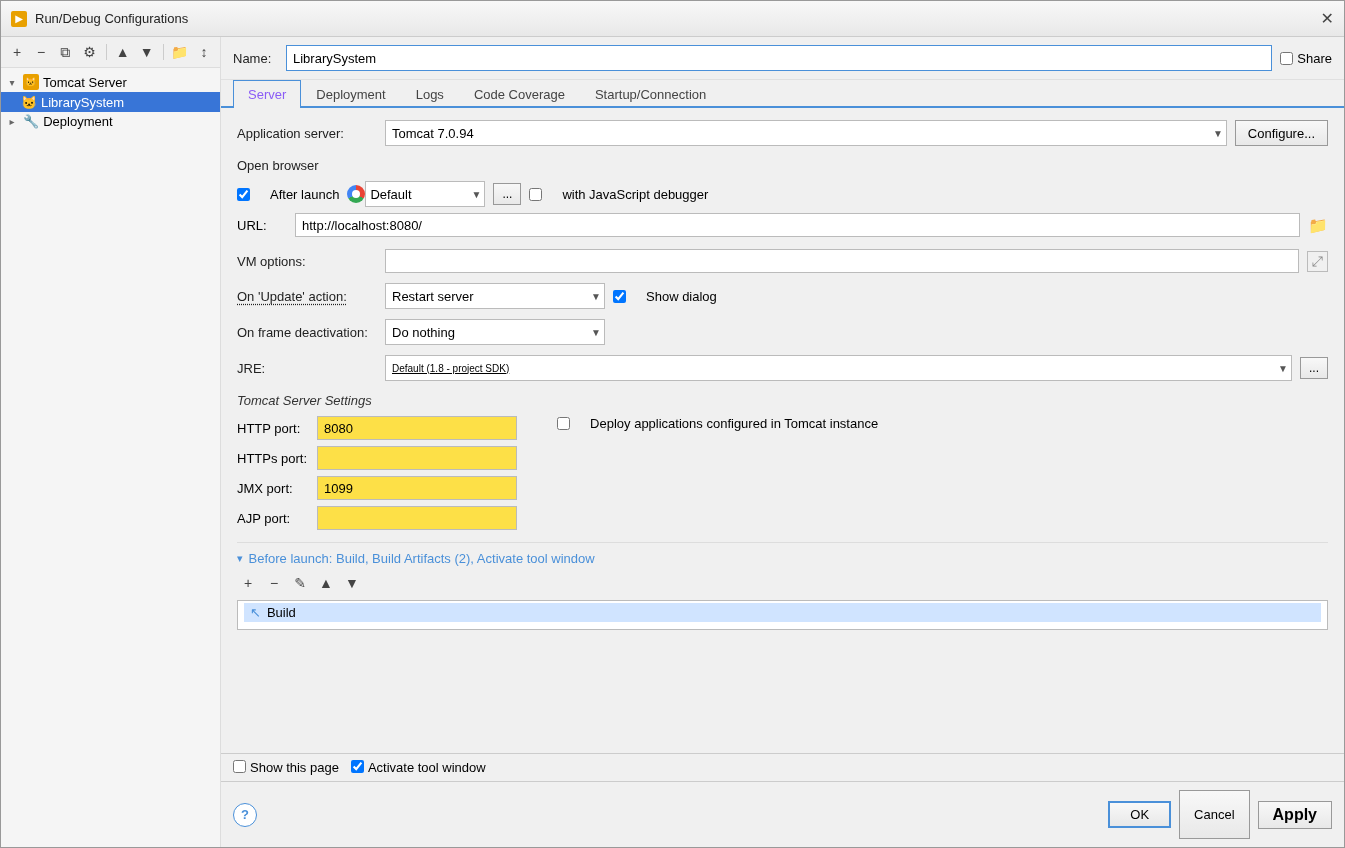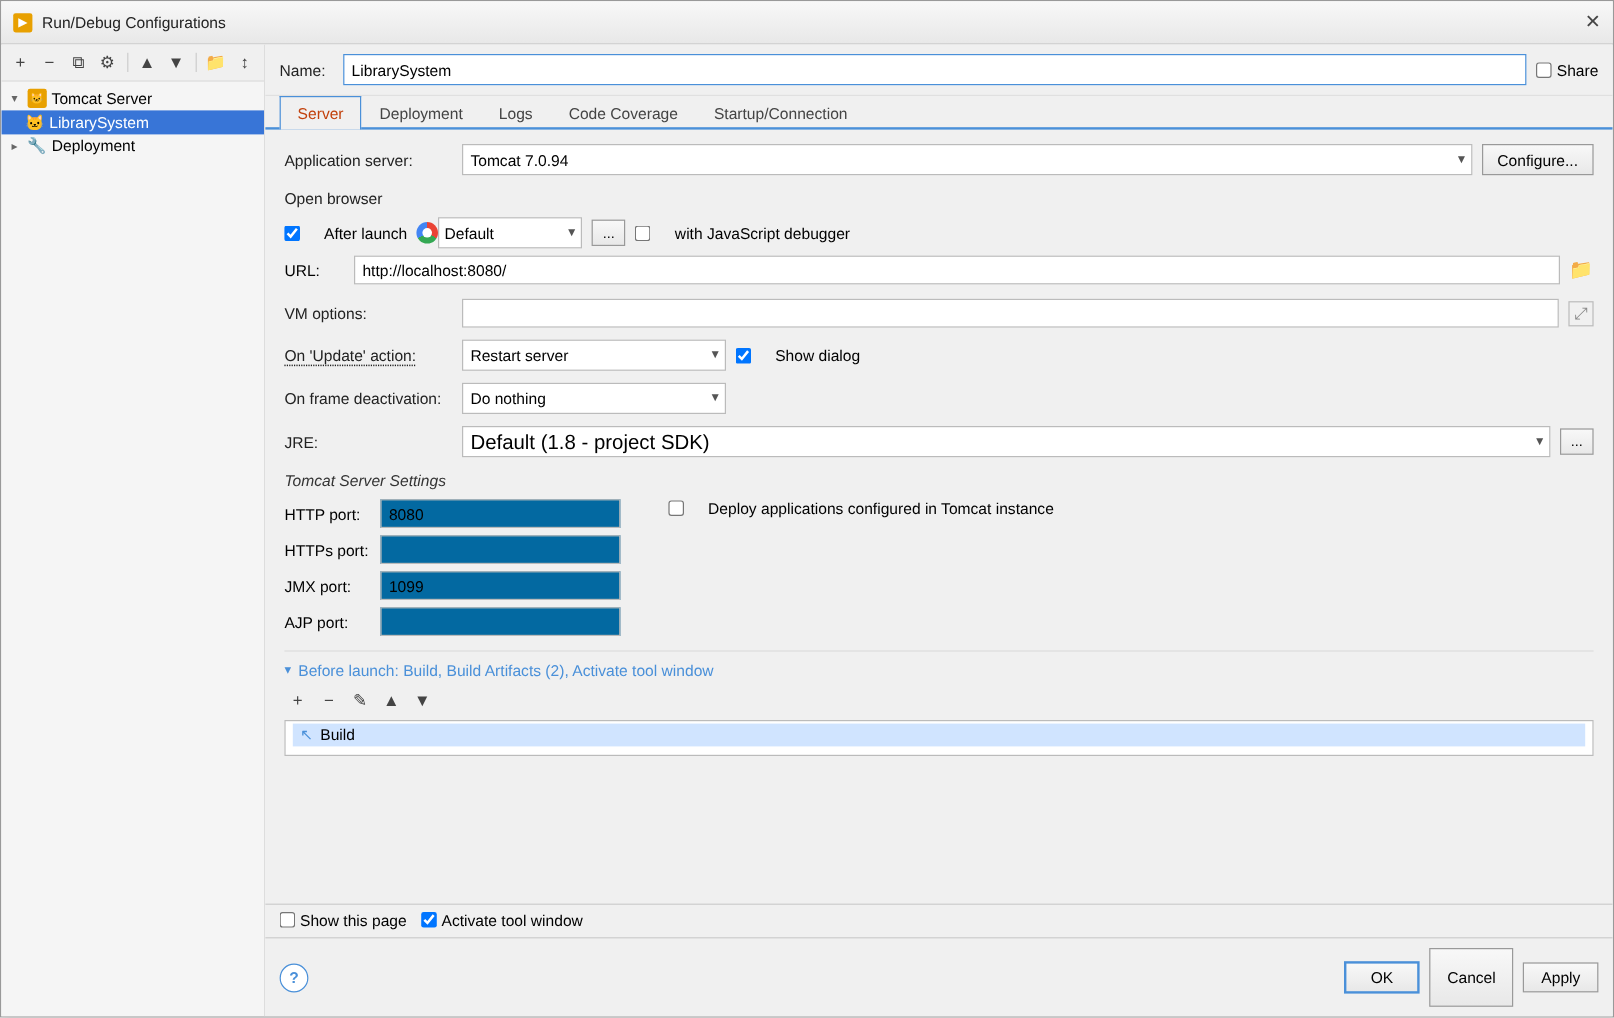--- a/index.html
+++ b/index.html
@@ -168,21 +168,21 @@
       cursor: pointer;
       font-size: 13px;
       color: #444;
       border: 1px solid transparent;
       border-bottom: none;
       margin-bottom: -2px;
     }
     .tab.active {
       background: #f0f0f0;
       border-color: #4a90d9 #4a90d9 transparent;
-      color: #c2410c;
+      color: #8b5cf6;
       font-weight: 500;
     }
     .tab-content {
       flex: 1;
       overflow-y: auto;
       padding: 12px 16px;
     }
     .form-row {
       display: flex;
       align-items: center;
@@ -308,41 +308,42 @@
       align-items: center;
       gap: 8px;
       margin-bottom: 12px;
     }
     .jre-select {
       appearance: none;
       -webkit-appearance: none;
       height: 26px;
       border: 1px solid #bbb;
       padding: 2px 24px 2px 6px;
-      font-size: 17px;
+      font-size: 10px;
       background: white;
       flex: 1;
       cursor: pointer;
+      text-decoration: underline;
     }
     .server-settings-section {
       border: none;
       margin-bottom: 12px;
     }
     .server-settings-title {
       font-size: 13px;
       color: #333;
       font-style: italic;
       margin-bottom: 8px;
     }
     .port-input {
       height: 24px;
       border: 1px solid #bbb;
       padding: 2px 6px;
       font-size: 13px;
-      background: #0369a1;
+      background: #fde047;
       width: 200px;
     }
     .right-options {
       display: flex;
       flex-direction: column;
       gap: 8px;
     }
     .before-launch-section {
       border-top: 1px solid #ddd;
       padding-top: 8px;
@@ -409,24 +410,25 @@
     }
     .cancel-btn {
       padding: 16px 14px;
       font-size: 13px;
       border: 1px solid #999;
       background: linear-gradient(to bottom, #f8f8f8, #e8e8e8);
       cursor: pointer;
     }
     .apply-btn {
       padding: 4px 14px;
-      font-size: 13px;
+      font-size: 16px;
       border: 1px solid #999;
       background: linear-gradient(to bottom, #f8f8f8, #e8e8e8);
       cursor: pointer;
+      font-weight: bold;
     }
     .help-btn {
       width: 24px;
       height: 24px;
       border-radius: 50%;
       border: 1px solid #4a90d9;
       background: white;
       color: #4a90d9;
       font-size: 13px;
       font-weight: bold;

